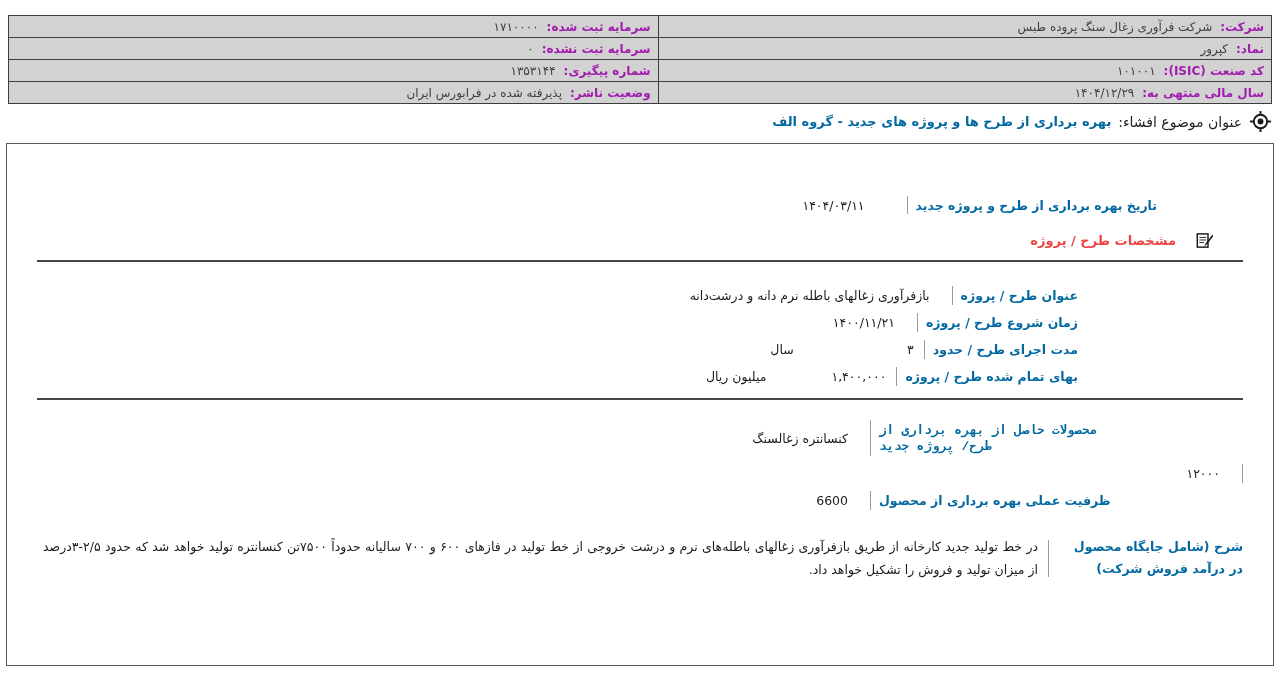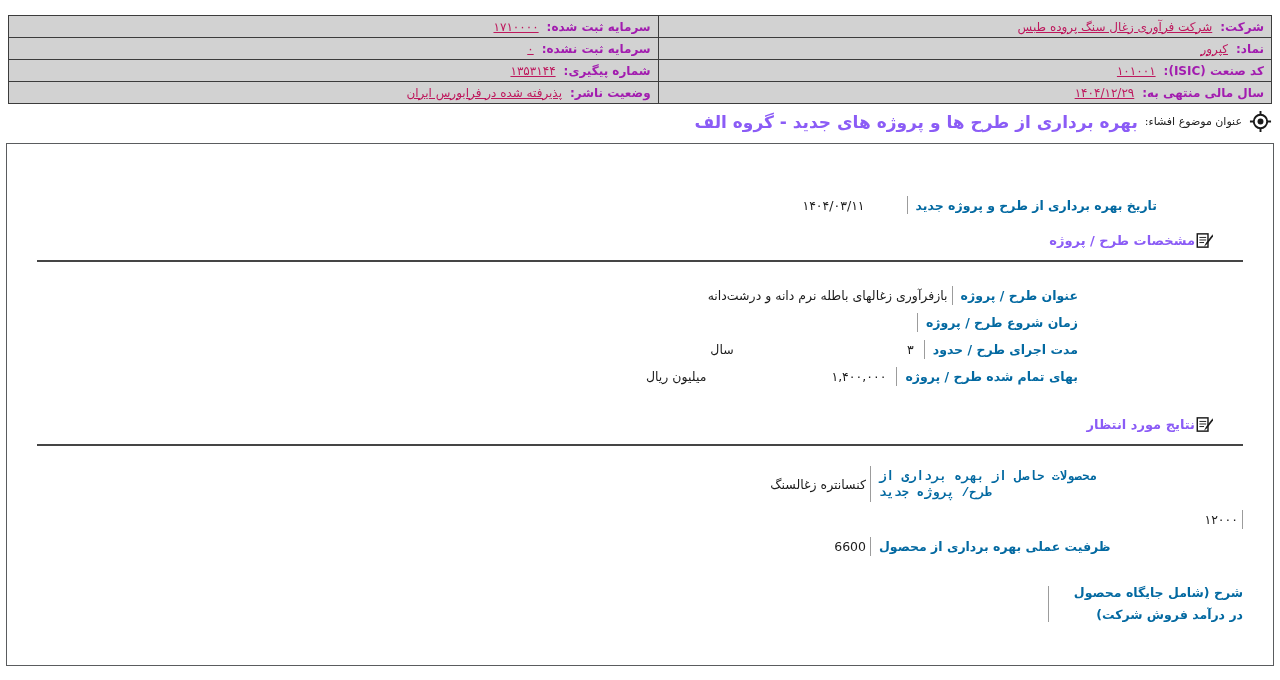--- a/index.html
+++ b/index.html
@@ -12,48 +12,48 @@
   .htable{
     position:absolute;top:15px;left:8px;right:8px;
     border:1px solid #3c3c3c;background:#d2d2d2;
   }
   .hrow{display:flex;direction:rtl;border-bottom:1px solid #3c3c3c;height:21px;}
   .hrow:last-child{border-bottom:none;}
   .hcell{display:flex;direction:rtl;align-items:center;gap:8px;padding:0 7px;font-size:12px;white-space:nowrap;overflow:hidden;}
   .hcell.r{width:48.6%;border-left:1px solid #3c3c3c;box-sizing:border-box;}
   .hcell.l{flex:1;}
   .hl{font-weight:bold;color:#a21caf;}
-  .hv{color:#be185d;text-decoration:underline;}
+  .hv{color:#404040;}
   
   .subject{
     position:absolute;top:110px;right:8px;
     display:flex;direction:rtl;align-items:center;gap:7px;
   }
   .subject .icn{display:flex;align-items:center;}
-  .subject .pfx{font-size:11px;color:#222;}
-  .subject .ttl{font-size:17px;font-weight:bold;color:#8b5cf6;}
+  .subject .pfx{font-size:14px;color:#222;}
+  .subject .ttl{font-size:13px;font-weight:bold;color:#0369a1;}
   
   .box{
     position:absolute;top:143px;left:6px;right:6px;height:523px;
     border:1px solid #5a5c5e;background:#fff;
     padding:0 30px;box-sizing:border-box;
   }
   .frow{display:flex;direction:rtl;align-items:center;min-height:27px;font-size:12.5px;}
   .flabel{font-weight:bold;color:#0369a1;padding-left:8px;white-space:nowrap;}
   .vd{width:1px;background:#9c9c9c;align-self:stretch;margin:4px 0;flex:none;}
   .fval{flex:1;display:flex;direction:rtl;align-items:center;color:#1c1c1c;}
-  .fval .v{margin-right:4px;}
+  .fval .v{margin-right:22px;}
   .fval .vfix{margin-right:10px;display:inline-block;width:120px;text-align:right;}
-  .fval .unit{margin-right:60px;white-space:nowrap;}
+  .fval .unit{white-space:nowrap;}
   
   .dr{margin-top:48px;margin-left:0;margin-right:86px;min-height:26px;}
   .dr .fval .v{margin-right:42px;}
   
-  .sheader{display:flex;direction:rtl;align-items:center;gap:1px;
-    font-size:13px;font-weight:bold;color:#8b5cf6;margin-top:10px;margin-right:30px;height:24px;}
+  .sheader{display:flex;direction:rtl;align-items:center;gap:20px;
+    font-size:13px;font-weight:bold;color:#ef4444;margin-top:10px;margin-right:30px;height:24px;}
   .rule{height:2px;background:#454545;margin:8px 0 0 0;}
   
   .rows1{margin-top:20px;margin-right:165px;}
   
   .rows2{margin-top:16px;}
   .rows2 .flabel{width:372px;box-sizing:border-box;white-space:normal;text-align:left;}
   .rows2 .flabel .wrapcap{display:inline-block;max-width:228px;text-align:left;font-family:Liberation Mono, monospace;}
   .row-products{min-height:44px;}
   
   .descrow{margin-top:22px;align-items:flex-start;}
@@ -145,49 +145,42 @@
     <div class="frow">
       <span class="flabel">عنوان طرح / پروژه</span>
       <span class="vd"></span>
       <span class="fval">
         <span class="v">بازفرآوری زغالهای باطله نرم دانه و درشت‌دانه</span>
       </span>
     </div>
     <div class="frow">
       <span class="flabel">زمان شروع طرح / پروژه</span>
       <span class="vd"></span>
+      <span class="fval">
+        <span class="v">۱۴۰۰/۱۱/۲۱</span>
+      </span>
     </div>
     <div class="frow">
       <span class="flabel">مدت اجرای طرح / حدود</span>
       <span class="vd"></span>
       <span class="fval">
         <span class="vfix">۳</span>
         <span class="unit">سال</span>
       </span>
     </div>
     <div class="frow">
       <span class="flabel">بهای تمام شده طرح / پروژه</span>
       <span class="vd"></span>
       <span class="fval">
         <span class="vfix">۱,۴۰۰,۰۰۰</span>
         <span class="unit">میلیون ریال</span>
       </span>
     </div>
   </div>
 
-  <div class="sheader" style="margin-top:22px;">
-    <span>
-      <svg width="17" height="17" viewBox="0 0 20 20">
-        <rect x="1.5" y="2.2" width="12.6" height="15.6" fill="#ffffff" stroke="#1a1a1a" stroke-width="1.7"></rect>
-        <path d="M4 6.4h8 M4 9.4h8 M4 12.4h5.5" stroke="#1a1a1a" stroke-width="1.1" fill="none"></path>
-        <path d="M19.6 2.6 L11.6 12.8 L9.4 17.4 L13.2 14.1 L20 5.4 Z" fill="#1a1a1a"></path>
-      </svg>
-    </span>
-    <span>نتایج مورد انتظار</span>
-  </div>
   <div class="rule"></div>
 
   <div class="rows2">
     <div class="frow row-products">
       <span class="flabel"><span class="wrapcap">محصولات حاصل از بهره برداری از طرح/ پروژه جدید</span></span>
       <span class="vd"></span>
       <span class="fval">
         <span class="v">کنسانتره زغالسنگ</span>
       </span>
     </div>
@@ -202,15 +195,16 @@
       <span class="vd"></span>
       <span class="fval">
         <span class="v">6600</span>
       </span>
     </div>
   </div>
 
   <div class="frow descrow">
     <span class="flabel">شرح (شامل جایگاه محصول در درآمد فروش شرکت)</span>
     <span class="vd"></span>
+    <span class="dval">در خط تولید جدید کارخانه از طریق بازفرآوری زغالهای باطله‌های نرم و درشت خروجی از خط تولید در فازهای ۶۰۰ و ۷۰۰ سالیانه حدوداً ۷۵۰۰تن کنسانتره تولید خواهد شد که حدود ۲/۵-۳درصد از میزان تولید و فروش را تشکیل خواهد داد.</span>
   </div>
 
 </div>
 
 </body></html>

